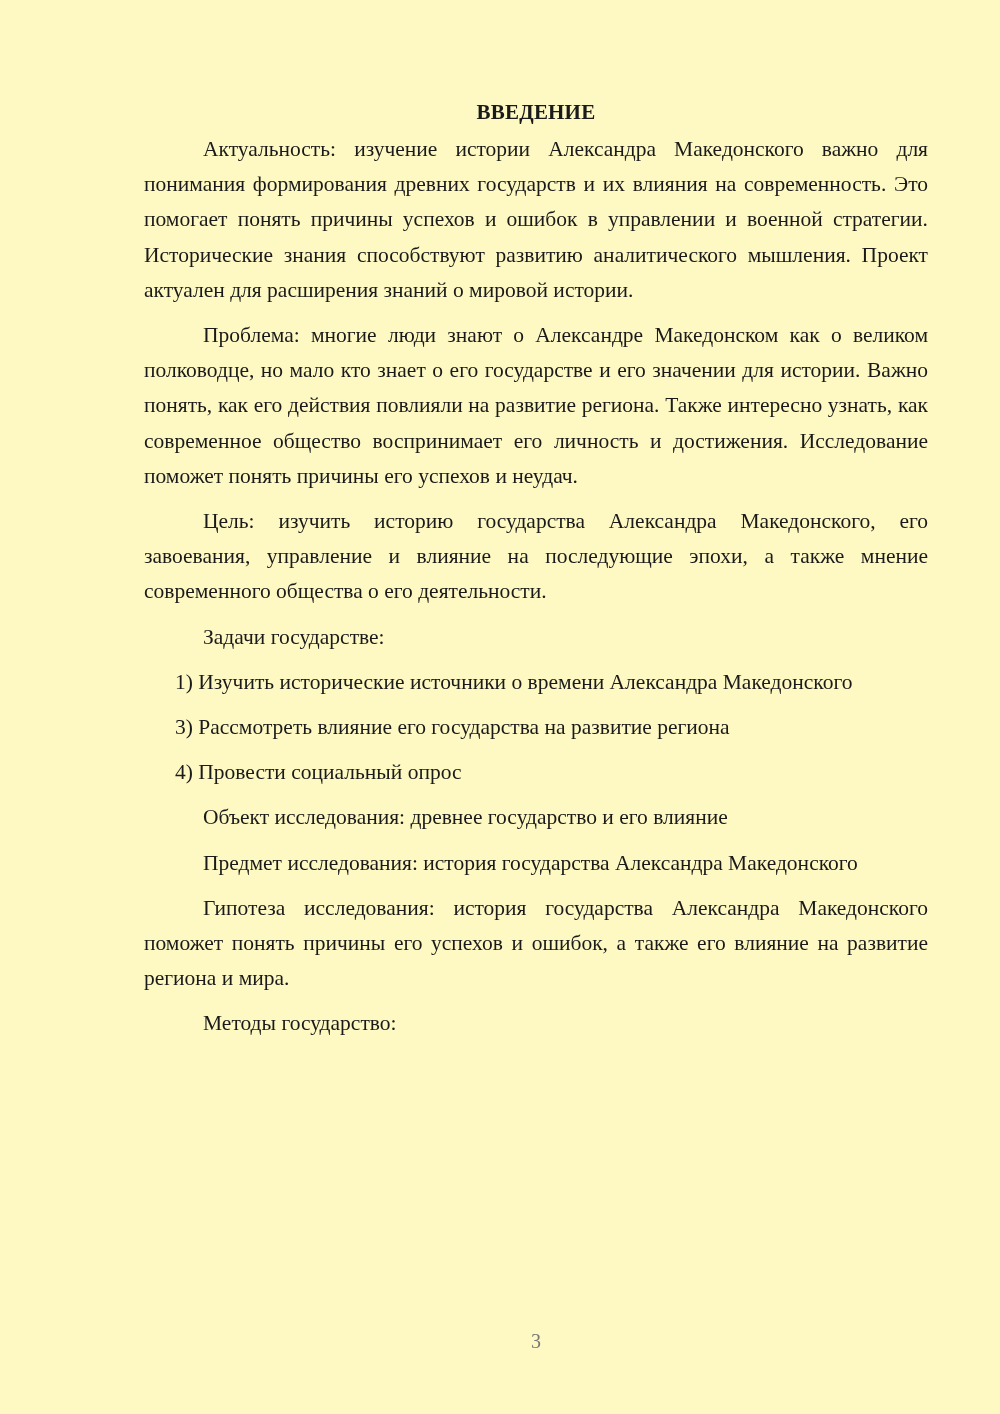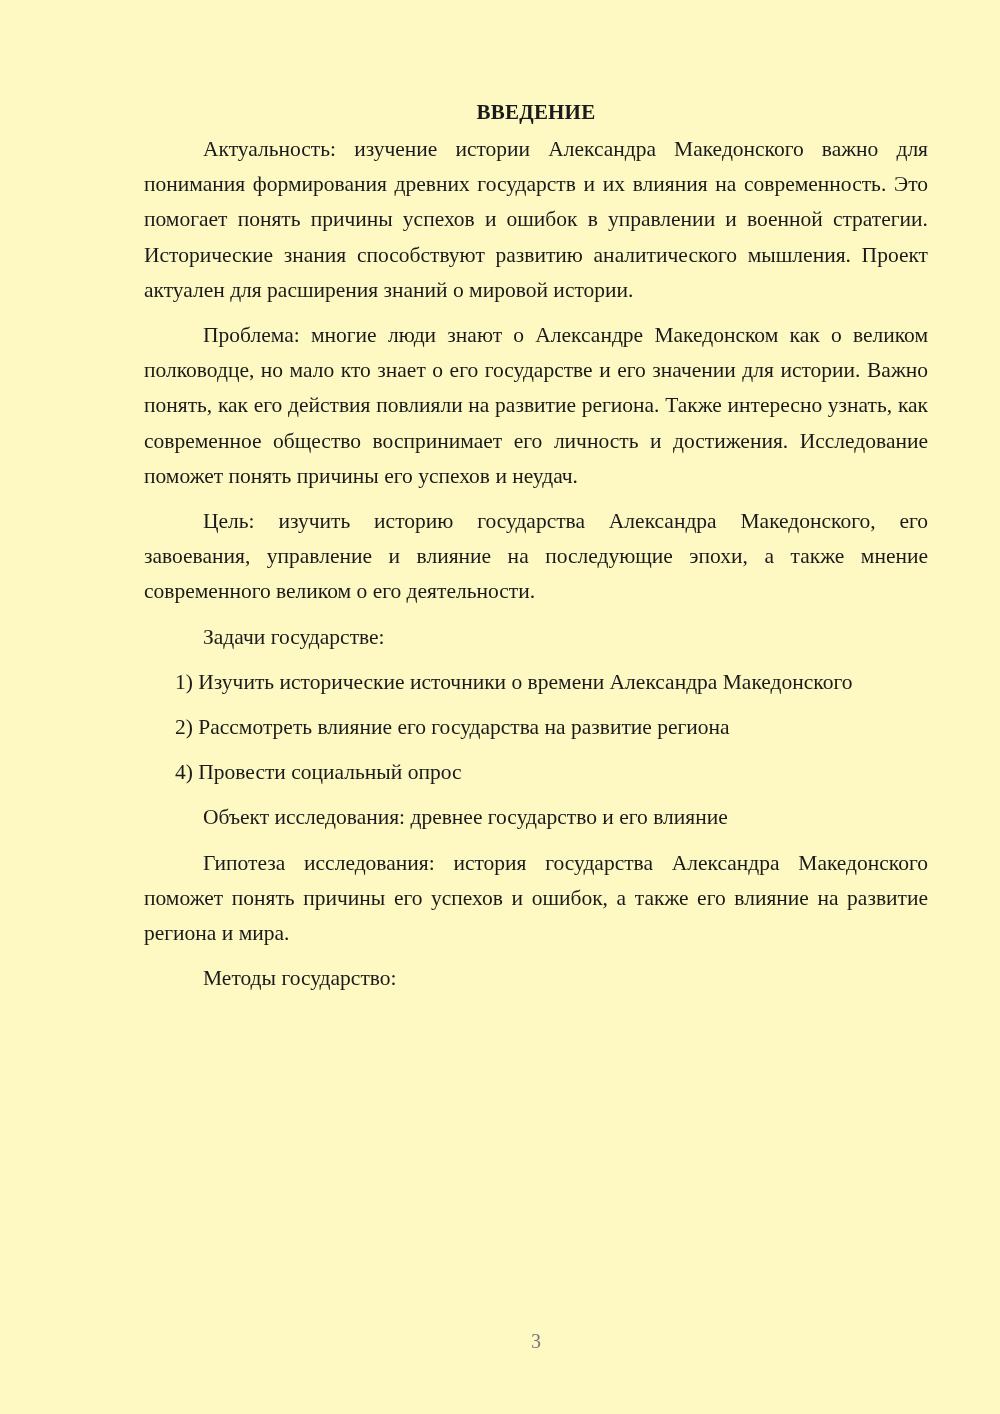--- a/index.html
+++ b/index.html
@@ -25,28 +25,29 @@
 </style>
 </head>
 <body>
 
 <div class="page">
   <div class="content">
     <h1 class="title">ВВЕДЕНИЕ</h1>
 
     <p class="para">Актуальность: изучение истории Александра Македонского важно для понимания формирования древних государств и их влияния на современность. Это помогает понять причины успехов и ошибок в управлении и военной стратегии. Исторические знания способствуют развитию аналитического мышления. Проект актуален для расширения знаний о мировой истории.</p>
     <p class="para">Проблема: многие люди знают о Александре Македонском как о великом полководце, но мало кто знает о его государстве и его значении для истории. Важно понять, как его действия повлияли на развитие региона. Также интересно узнать, как современное общество воспринимает его личность и достижения. Исследование поможет понять причины его успехов и неудач.</p>
-    <p class="para">Цель: изучить историю государства Александра Македонского, его завоевания, управление и влияние на последующие эпохи, а также мнение современного великом о его деятельности.</p>
+    <p class="para">Цель: изучить историю государства Александра Македонского, его завоевания, управление и влияние на последующие эпохи, а также мнение современного общества о его деятельности.</p>
     <p class="para">Задачи государстве:</p>
 
     <div>
       <p class="ind">1) Изучить исторические источники о времени Александра Македонского</p>
-      <p class="ind">2) Рассмотреть влияние его государства на развитие региона</p>
+      <p class="ind">3) Рассмотреть влияние его государства на развитие региона</p>
       <p class="ind">4) Провести социальный опрос</p>
     </div>
 
     <p class="para">Объект исследования: древнее государство и его влияние</p>
+    <p class="para">Предмет исследования: история государства Александра Македонского</p>
     <p class="para">Гипотеза исследования: история государства Александра Македонского поможет понять причины его успехов и ошибок, а также его влияние на развитие региона и мира.</p>
     <p class="para">Методы государство:</p>
   </div>
 
   <div class="page-number">3</div>
 </div>
 
 </body></html>

